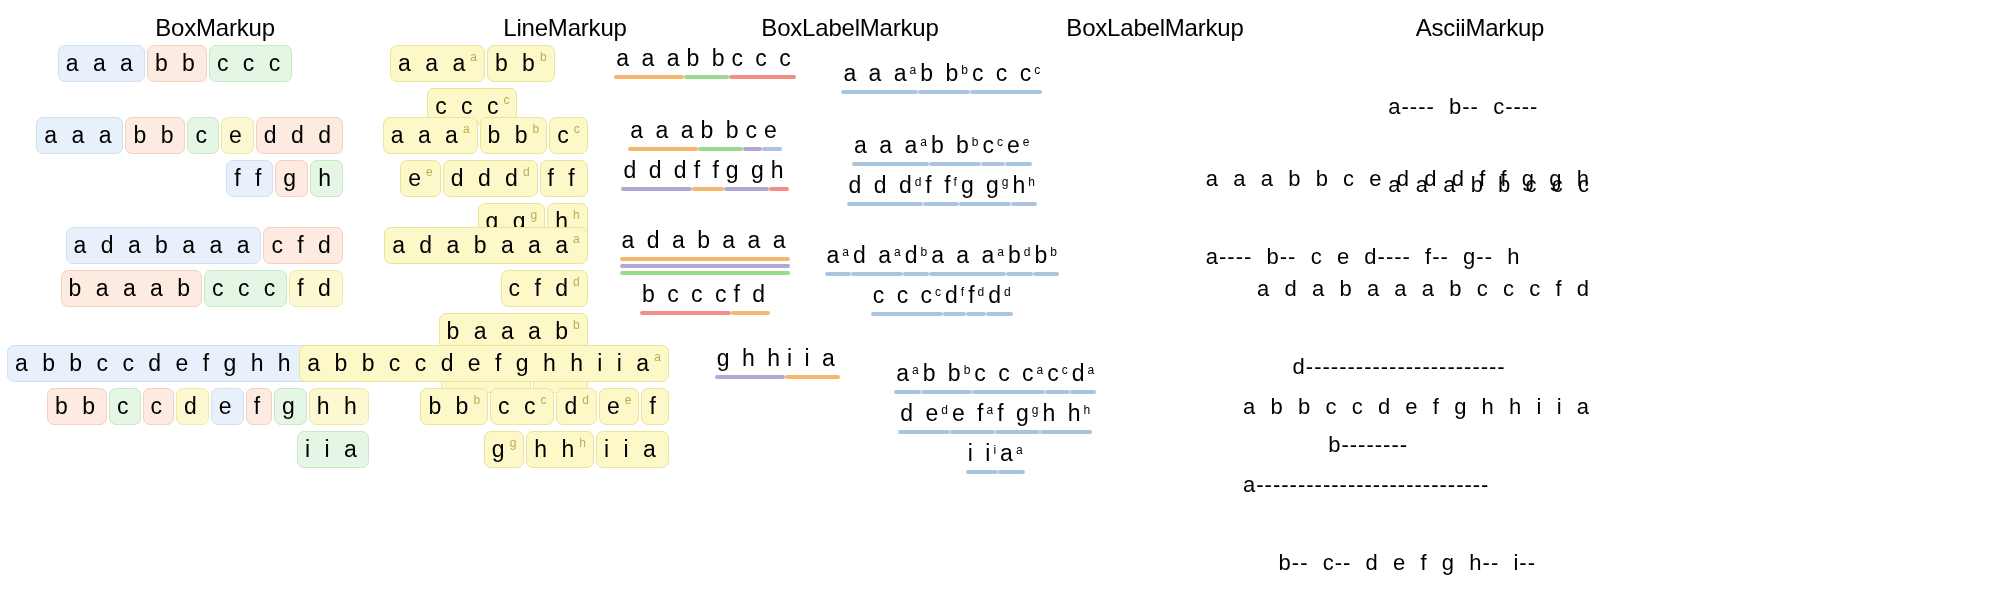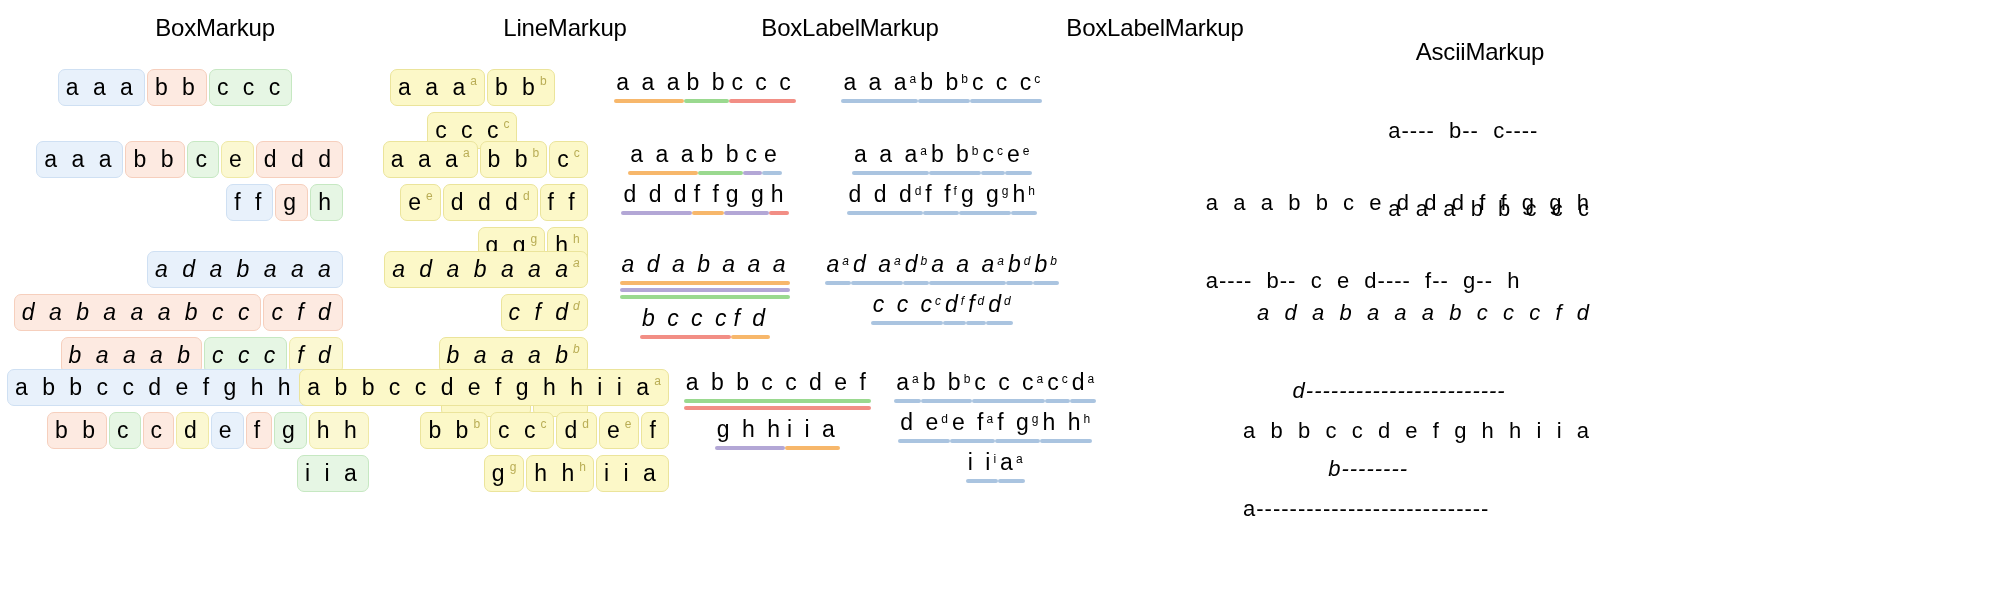--- a/index.html
+++ b/index.html
@@ -11,35 +11,35 @@
   }
   .sheet{position:relative;width:2000px;height:590px;background:#fff;}
 
   
   .headers{display:flex;width:2000px;padding-top:14px;}
   .hcell{text-align:center;font-size:24px;color:#000;letter-spacing:-.2px;}
   .h0{width:430px;}
   .h1{width:300px;}
   .h2{width:270px;}
   .h3{width:310px;}
-  .h5{width:340px;margin-top:24px;}
+  .h5{width:340px;}
 
   
   .grid{display:flex;flex-direction:column;width:2000px;}
   .row{display:flex;width:1596px;align-items:flex-start;}
   .cell{box-sizing:border-box;padding:0 6px;}
   .c-box      {width:430px;}
   .c-boxlabel {width:300px;}
   .c-line     {width:270px;}
-  .c-linelabel{width:310px;}
+  .c-linelabel{width:310px;margin-top:15px;}
   .c-ascii    {width:650px;}
 
   .r0{height:72px;}
   .r1{height:110px;}
-  .r2{height:118px;font-style:italic;}
+  .r2{height:118px;}
   .r3{height:110px;}
 
   
   .boxwrap{display:flex;flex-wrap:wrap;justify-content:flex-end;align-items:flex-start;
            line-height:1.0;}
   .boxwrap.center{justify-content:center;}
   .chunk{
     display:inline-flex;align-items:center;
     border-radius:7px;
     padding:6px 7px;margin:3px 1px;
@@ -318,23 +318,20 @@
         </div>
       </div>
     </div>
 
     <div class="row r2">
       <div class="cell c-box">
         <div class="boxwrap">
           <span class="chunk pal-a">
               <span class="glyphs">a d a b a a a</span>
             </span>
-          <span class="chunk pal-b">
-              <span class="glyphs">d a b a a a b c c</span>
-            </span>
           <span class="chunk pal-d">
               <span class="glyphs">c f d</span>
             </span>
           <span class="chunk pal-g">
               <span class="glyphs">b a a a b</span>
             </span>
           <span class="chunk pal-c">
               <span class="glyphs">c c c</span>
             </span>
           <span class="chunk pal-e">
@@ -508,21 +505,20 @@
             </span>
           <span class="chunk pal-y">
               <span class="glyphs">i i a</span>
               <span class="sup sup-y"></span>
             </span>
         </div>
       </div>
       <div class="cell c-line">
         <div class="linewrap">
           <span class="lgroup">
-              <span class="lglyphs">a b b c c d e f</span>
               <span class="lbar bar-green"></span>
               <span class="lbar bar-red"></span>
             </span>
           <span class="lgroup">
               <span class="lglyphs">g h h</span>
               <span class="lbar bar-purple"></span>
             </span>
           <span class="lgroup">
               <span class="lglyphs">i i a</span>
               <span class="lbar bar-orange"></span>
@@ -574,18 +570,19 @@
           <span class="lgroup">
               <span class="lglyphs"><span>a</span><span class="lsub">a</span></span>
               <span class="lbar bar-blue"></span>
             </span>
         </div>
       </div>
       <div class="cell c-ascii ascii-right">
         <div class="ascii asciibox">
           <span class="aline">a  b  b  c  c  d  e  f  g  h  h  i  i  a</span>
           <span class="aline">a----------------------------</span>
+          <span class="aline">     b--  c--  d  e  f  g  h--  i--</span>
         </div>
       </div>
     </div>
 
   </div>
 </div>
 
 </body></html>

